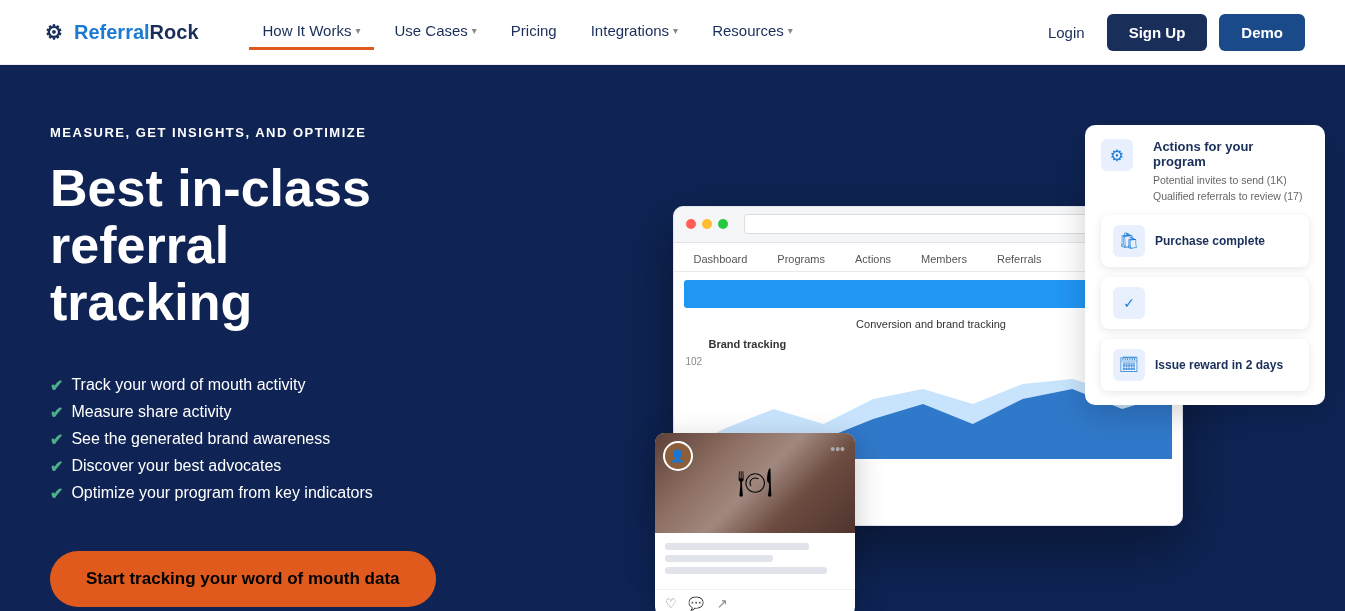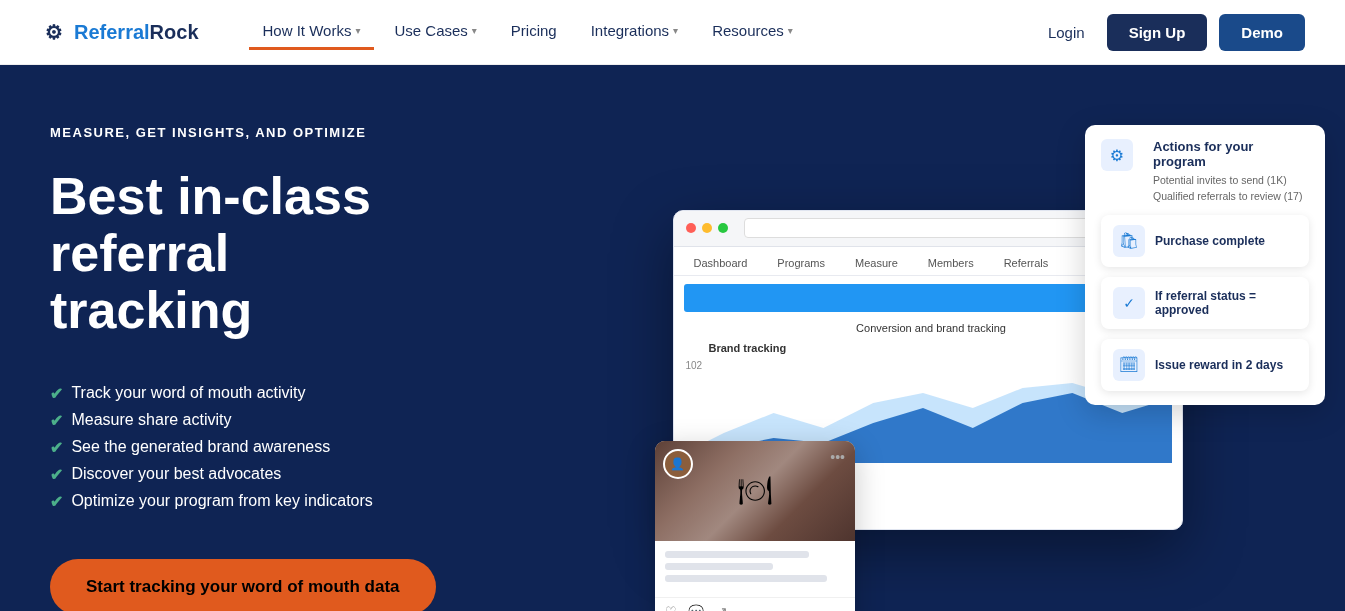--- a/index.html
+++ b/index.html
@@ -100,21 +100,21 @@
       display: flex;
       flex-direction: column;
       justify-content: center;
     }
     .hero-eyebrow {
       font-size: 13px;
       font-weight: 700;
       color: #fff;
       letter-spacing: 1.5px;
       text-transform: uppercase;
-      margin-bottom: 28px;
+      margin-bottom: 20px;
     }
     .hero-title {
       font-size: 52px;
       font-weight: 800;
       color: #fff;
       line-height: 1.1;
       margin-bottom: 44px;
     }
     .hero-features {
       list-style: none;
@@ -414,21 +414,21 @@
     <div class="browser-window">
       <div class="browser-bar">
         <div class="dot dot-red"></div>
         <div class="dot dot-yellow"></div>
         <div class="dot dot-green"></div>
         <div class="url-bar"></div>
       </div>
       <div class="browser-nav-tabs">
         <span class="browser-tab">Dashboard</span>
         <span class="browser-tab">Programs</span>
-        <span class="browser-tab">Measure</span>
+        <span class="browser-tab">Actions</span>
         <span class="browser-tab">Members</span>
         <span class="browser-tab">Referrals</span>
         <div style="margin-left:auto; display:flex; gap:6px; align-items:center;">
           <div style="width:18px;height:18px;background:#e0e3ea;border-radius:3px;"></div>
           <div style="width:18px;height:18px;background:#e0e3ea;border-radius:3px;"></div>
           <div style="width:22px;height:22px;border-radius:50%;background:#c9955a;overflow:hidden;"></div>
         </div>
       </div>
       <div class="blue-bar"></div>
       <div class="chart-label">Conversion and brand tracking</div>
@@ -462,21 +462,20 @@
           </div>
         </div>
       </div>
 
       <div class="action-row">
         <div class="action-icon">🛍</div>
         <span class="action-row-label">Purchase complete</span>
       </div>
       <div class="action-row">
         <div class="action-icon" style="font-size:14px;">✓</div>
-        <span class="action-row-label">If referral status = approved</span>
       </div>
       <div class="action-row">
         <div class="action-icon">🗓</div>
         <span class="action-row-label">Issue reward in 2 days</span>
       </div>
     </div>
 
     <div class="social-card">
       <div class="social-card-img">
 

